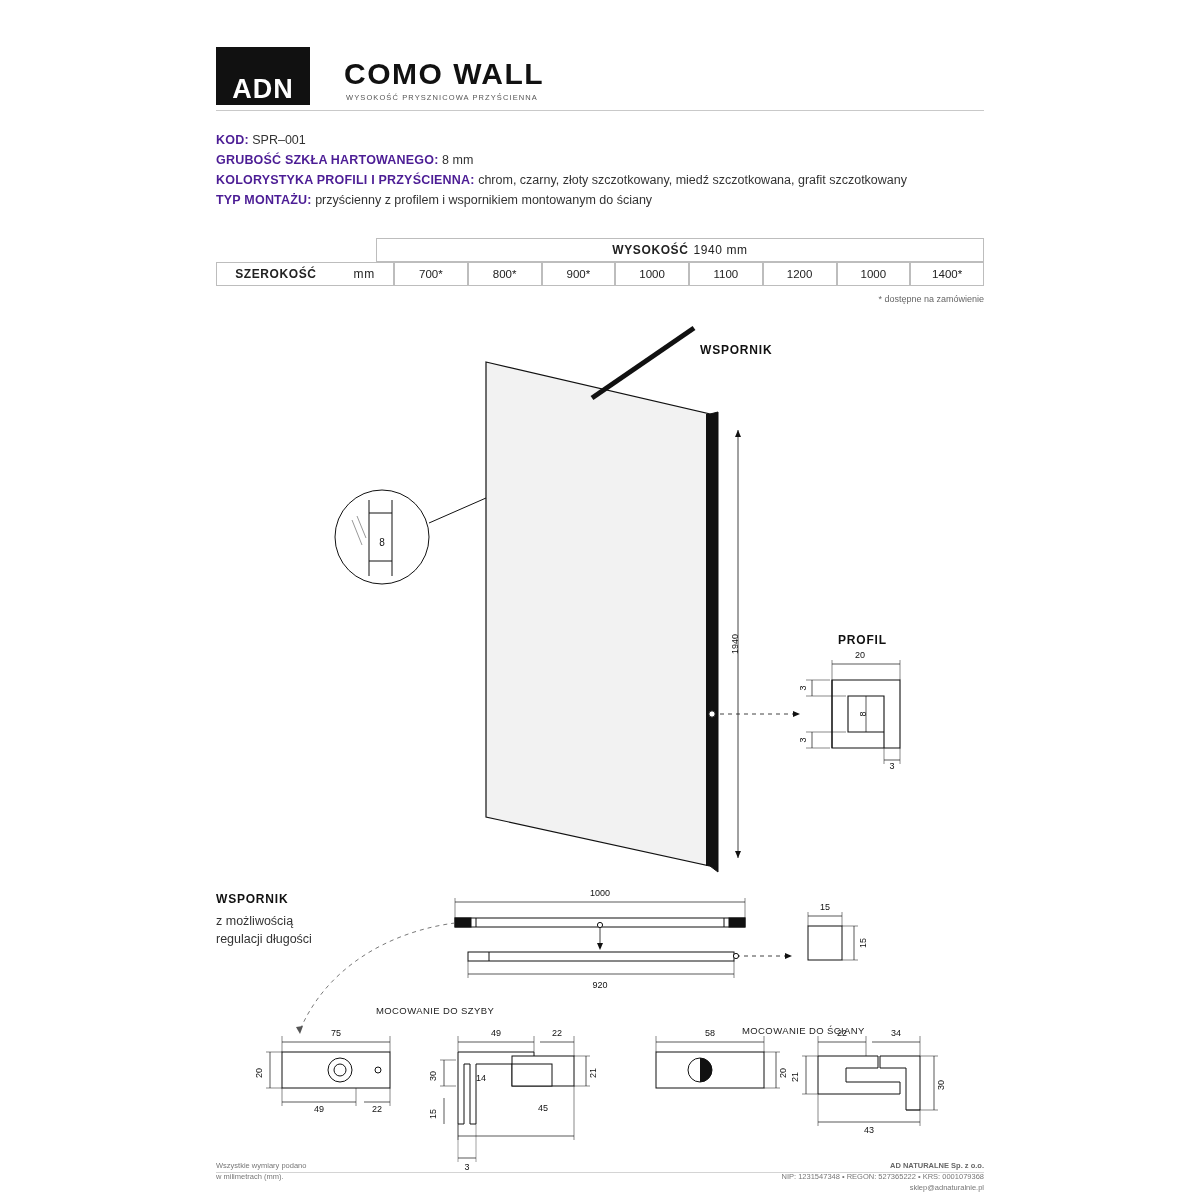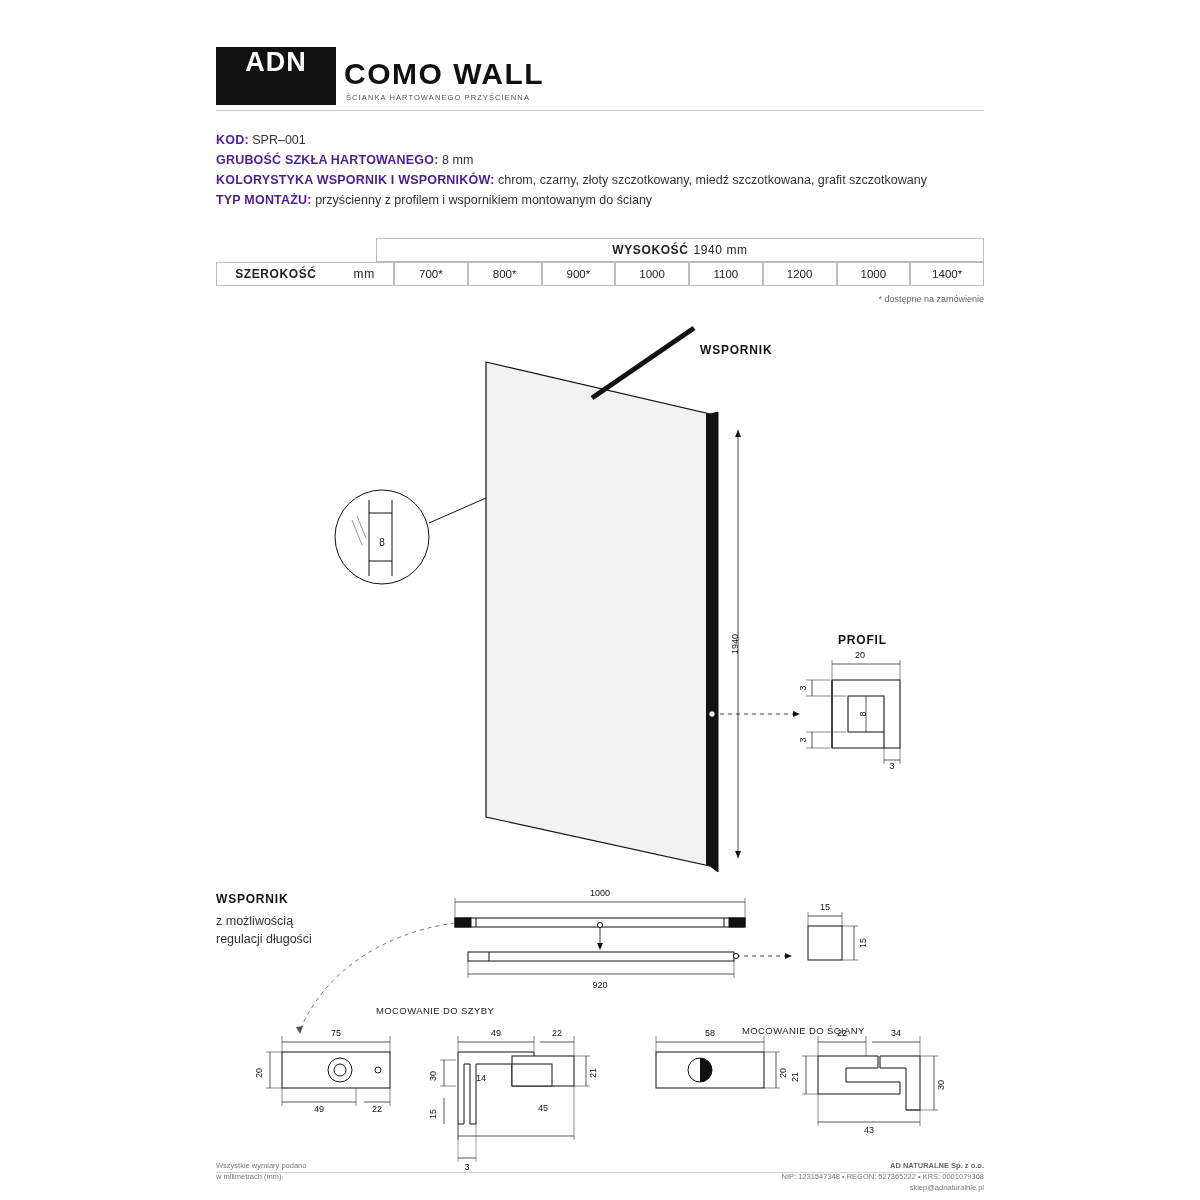--- a/index.html
+++ b/index.html
@@ -8,22 +8,22 @@
     background:#ffffff;
     font-family:"Liberation Sans", sans-serif;
     color:#1a1a1a;
     position:relative;
     overflow:hidden;
   }
   .sheet{position:absolute;inset:0;}
 
   
   .logo-box{
-    position:absolute;left:216px;top:47px;width:120px;height:58px;
-    background:#111111;display:flex;align-items:flex-start;justify-content:center;
+    position:absolute;left:216px;top:47px;width:94px;height:58px;
+    background:#111111;display:flex;align-items:flex-end;justify-content:center;
   }
   .logo-text{
     color:#ffffff;font-size:27px;font-weight:700;letter-spacing:1px;
     font-family:"Liberation Sans", sans-serif;
   }
   .title{
     position:absolute;left:344px;top:57px;
     font-size:30px;font-weight:700;letter-spacing:1.5px;color:#111;
   }
   .subtitle{
@@ -81,27 +81,27 @@
 </style>
 </head>
 <body>
 
 <div class="sheet">
 
   <div class="logo-box">
     <span class="logo-text">ADN</span>
   </div>
   <div class="title">COMO WALL</div>
-  <div class="subtitle">ŚCIANKA HARTOWANEGO PRZYŚCIENNA</div>
+  <div class="subtitle">WYSOKOŚĆ PRYSZNICOWA PRZYŚCIENNA</div>
   <div class="head-rule"></div>
 
   <div class="specs">
     <div class="spec-row"><b>KOD:</b> <span>SPR–001</span></div>
     <div class="spec-row"><b>GRUBOŚĆ SZKŁA HARTOWANEGO:</b> <span>8 mm</span></div>
-    <div class="spec-row"><b>KOLORYSTYKA WSPORNIK I WSPORNIKÓW:</b> <span>chrom, czarny, złoty szczotkowany, miedź szczotkowana, grafit szczotkowany</span></div>
+    <div class="spec-row"><b>KOLORYSTYKA PROFILI I PRZYŚCIENNA:</b> <span>chrom, czarny, złoty szczotkowany, miedź szczotkowana, grafit szczotkowany</span></div>
     <div class="spec-row"><b>TYP MONTAŻU:</b> <span>przyścienny z profilem i wspornikiem montowanym do ściany</span></div>
   </div>
 
   <div class="tbl">
     <div class="tbl-top">
       <div class="lbl-blank"></div>
       <div class="cell wys-head">
         <span>WYSOKOŚĆ</span>
           <span class="unit">1940 mm</span>
       </div>

